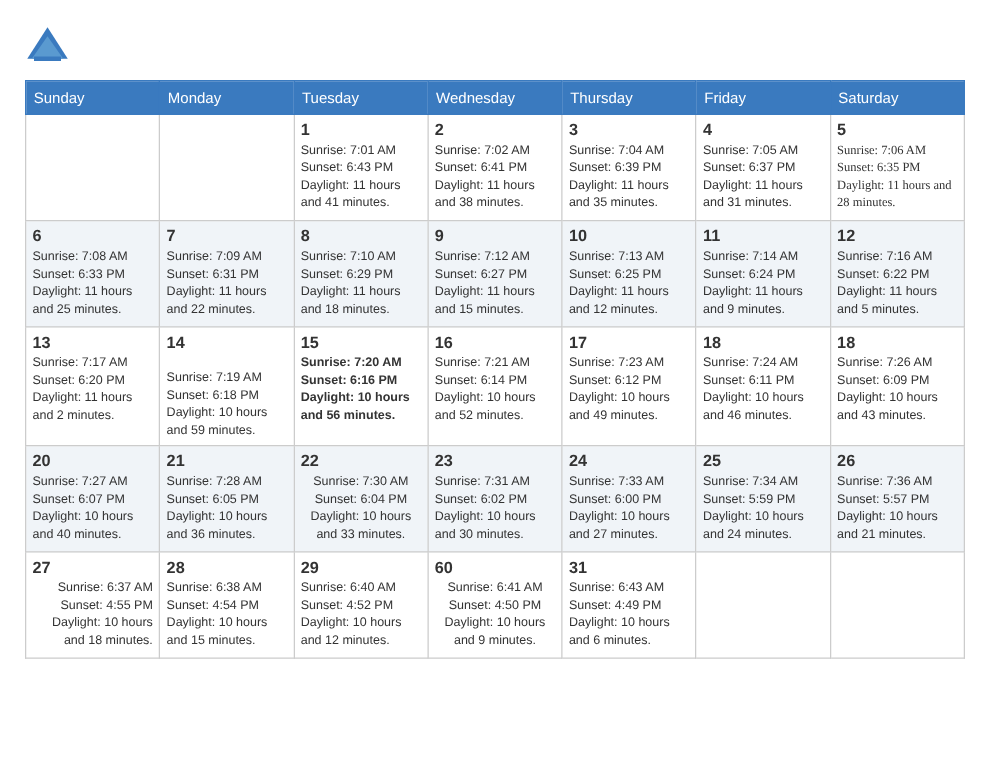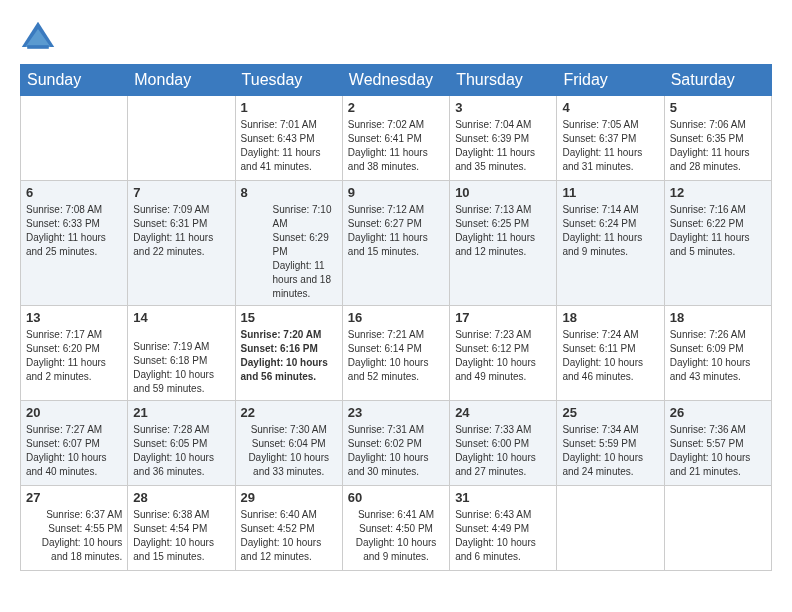--- a/index.html
+++ b/index.html
@@ -50,21 +50,21 @@
     .calendar-table {
       width: 100%;
       border-collapse: collapse;
       font-size: 11px;
     }
     .calendar-table thead th {
       background: #3a7abf;
       color: #fff;
       padding: 6px 6px;
       text-align: left;
-      font-size: 16px;
+      font-size: 12px;
       font-weight: normal;
       border: 1px solid #3a7abf;
     }
     .calendar-table tbody td {
       border: 1px solid #ccc;
       padding: 4px 5px;
       vertical-align: top;
       min-height: 80px;
       height: 85px;
       width: 107px;
@@ -147,41 +147,41 @@
 Daylight: 11 hours and 35 minutes.</div>
         </td>
         <td>
           <span class="day-number">4</span>
           <div class="day-info" style="white-space: pre-line;">Sunrise: 7:05 AM
 Sunset: 6:37 PM
 Daylight: 11 hours and 31 minutes.</div>
         </td>
         <td>
           <span class="day-number">5</span>
-          <div class="day-info" style="white-space: pre-line;">Sunrise: 7:06 AM
+          <div class="day-info" style="white-space: pre-line; font-family: Liberation Serif, serif;">Sunrise: 7:06 AM
 Sunset: 6:35 PM
 Daylight: 11 hours and 28 minutes.</div>
         </td>
       </tr>
       <tr>
         <td>
           <span class="day-number">6</span>
           <div class="day-info" style="white-space: pre-line;">Sunrise: 7:08 AM
 Sunset: 6:33 PM
 Daylight: 11 hours and 25 minutes.</div>
         </td>
         <td>
           <span class="day-number">7</span>
           <div class="day-info" style="white-space: pre-line;">Sunrise: 7:09 AM
 Sunset: 6:31 PM
 Daylight: 11 hours and 22 minutes.</div>
         </td>
         <td>
           <span class="day-number">8</span>
-          <div class="day-info" style="white-space: pre-line; margin-left: 32px;">Sunrise: 7:10 AM
+          <div class="day-info" style="white-space: pre-line;">Sunrise: 7:10 AM
 Sunset: 6:29 PM
 Daylight: 11 hours and 18 minutes.</div>
         </td>
         <td>
           <span class="day-number">9</span>
           <div class="day-info" style="white-space: pre-line;">Sunrise: 7:12 AM
 Sunset: 6:27 PM
 Daylight: 11 hours and 15 minutes.</div>
         </td>
         <td>

